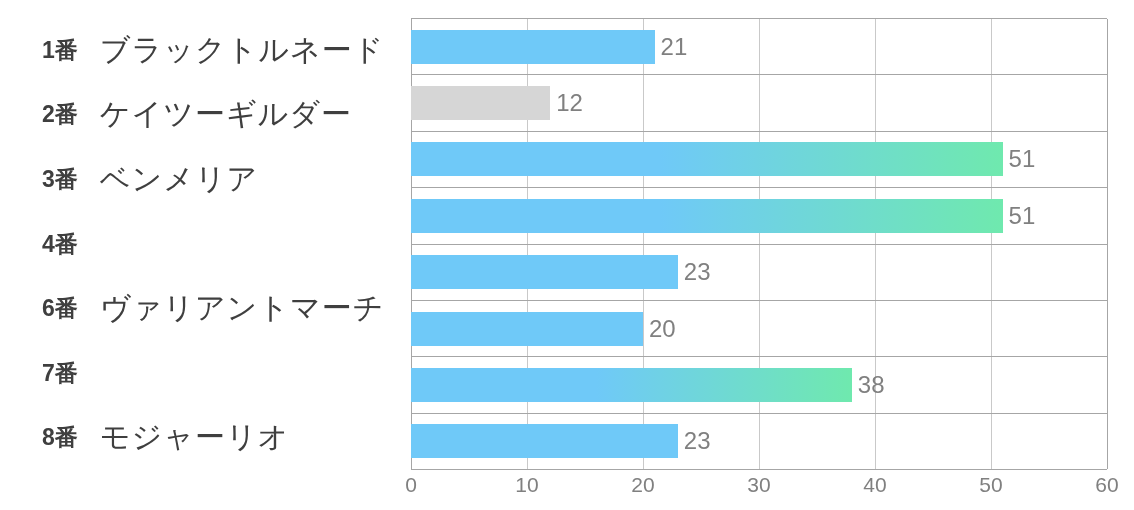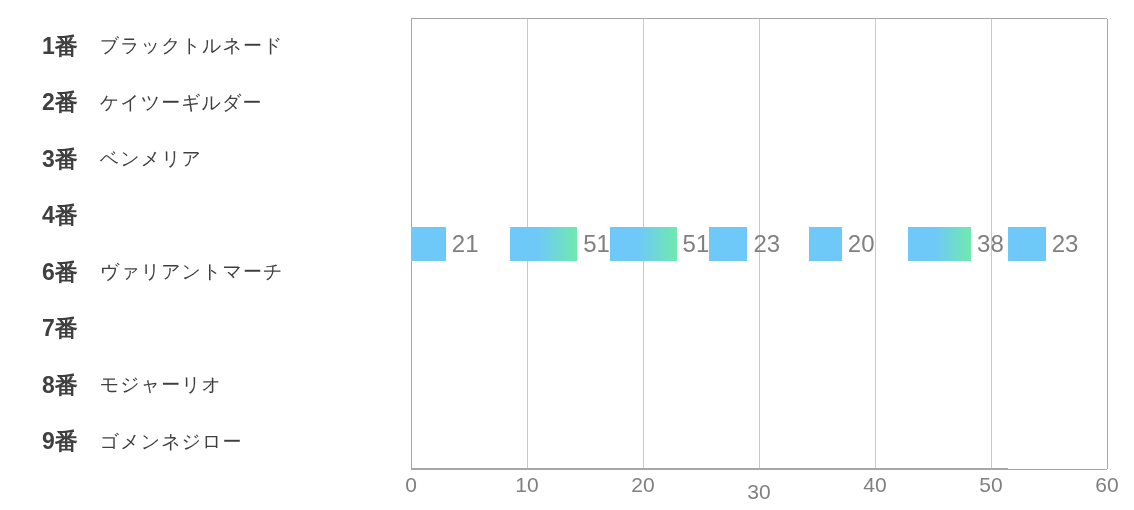--- a/index.html
+++ b/index.html
@@ -39,21 +39,21 @@
     box-sizing: border-box;
     white-space: nowrap;
   }
   .label-num {
     font-size: 23px;
     font-weight: bold;
     color: #3f3f3f;
     letter-spacing: 0px;
   }
   .label-name {
-    font-size: 19px;
+    font-size: 30px;
     font-weight: normal;
     color: #3f3f3f;
     margin-left: 22px;
     letter-spacing: 1px;
   }
 
   
   .plot-area {
     position: absolute;
     left: 411px;
@@ -74,20 +74,21 @@
   }
   .vgrid.axis-edge { background: #a6a6a6; }
 
   .rows {
     position: absolute;
     left: 0;
     top: 0;
     right: 0;
     bottom: 0;
     display: flex;
+    flex-direction: column;
   }
   .bar-row {
     flex: 1 1 0;
     position: relative;
     display: flex;
     align-items: center;
     border-bottom: 1px solid #a6a6a6;
   }
   .bar-row:last-child { border-bottom: none; }
 
@@ -148,43 +149,43 @@
       <div class="label-row">
         <span class="label-num">6番</span>
         <span class="label-name">ヴァリアントマーチ</span>
       </div>
       <div class="label-row">
         <span class="label-num">7番</span>
       </div>
       <div class="label-row">
         <span class="label-num">8番</span>
         <span class="label-name">モジャーリオ</span>
-      </div>
-      <div class="label-row">
-        <span class="label-num">9番</span>
-        <span class="label-name">ゴメンネジロー</span>
       </div>
     </div>
 
   <div class="plot-area">
     <div class="gridlines">
         <div class="vgrid axis-edge" style="left: 0%;"></div>
         <div class="vgrid" style="left: 16.6667%;"></div>
         <div class="vgrid" style="left: 33.3333%;"></div>
         <div class="vgrid" style="left: 50%;"></div>
         <div class="vgrid" style="left: 66.6667%;"></div>
         <div class="vgrid" style="left: 83.3333%;"></div>
         <div class="vgrid axis-edge" style="left: 100%;"></div>
       </div>
     <div class="rows">
         <div class="bar-row">
           <div class="bar" style="width: 35%; background: rgb(111, 201, 248);"></div>
           <span class="bar-value">21</span>
         </div>
         <div class="bar-row">
+          <div class="bar" style="width: 20%; background: rgb(214, 214, 214);"></div>
+          <span class="bar-value">12</span>
+        </div>
+        <div class="bar-row">
           <div class="bar" style="width: 85%; background: linear-gradient(to right, rgb(111, 201, 248) 0%, rgb(111, 201, 248) 42%, rgb(111, 233, 174) 100%);"></div>
           <span class="bar-value">51</span>
         </div>
         <div class="bar-row">
           <div class="bar" style="width: 85%; background: linear-gradient(to right, rgb(111, 201, 248) 0%, rgb(111, 201, 248) 42%, rgb(111, 233, 174) 100%);"></div>
           <span class="bar-value">51</span>
         </div>
         <div class="bar-row">
           <div class="bar" style="width: 38.3333%; background: rgb(111, 201, 248);"></div>
           <span class="bar-value">23</span>
@@ -201,19 +202,19 @@
           <div class="bar" style="width: 38.3333%; background: rgb(111, 201, 248);"></div>
           <span class="bar-value">23</span>
         </div>
       </div>
   </div>
 
   <div class="xaxis">
       <span class="xtick" style="left: 0%;">0</span>
       <span class="xtick" style="left: 16.6667%;">10</span>
       <span class="xtick" style="left: 33.3333%;">20</span>
-      <span class="xtick" style="left: 50%; margin-top: 7px;">30</span>
+      <span class="xtick" style="left: 50%;">30</span>
       <span class="xtick" style="left: 66.6667%;">40</span>
       <span class="xtick" style="left: 83.3333%;">50</span>
       <span class="xtick" style="left: 100%;">60</span>
     </div>
 
 </div>
 
 </body></html>

